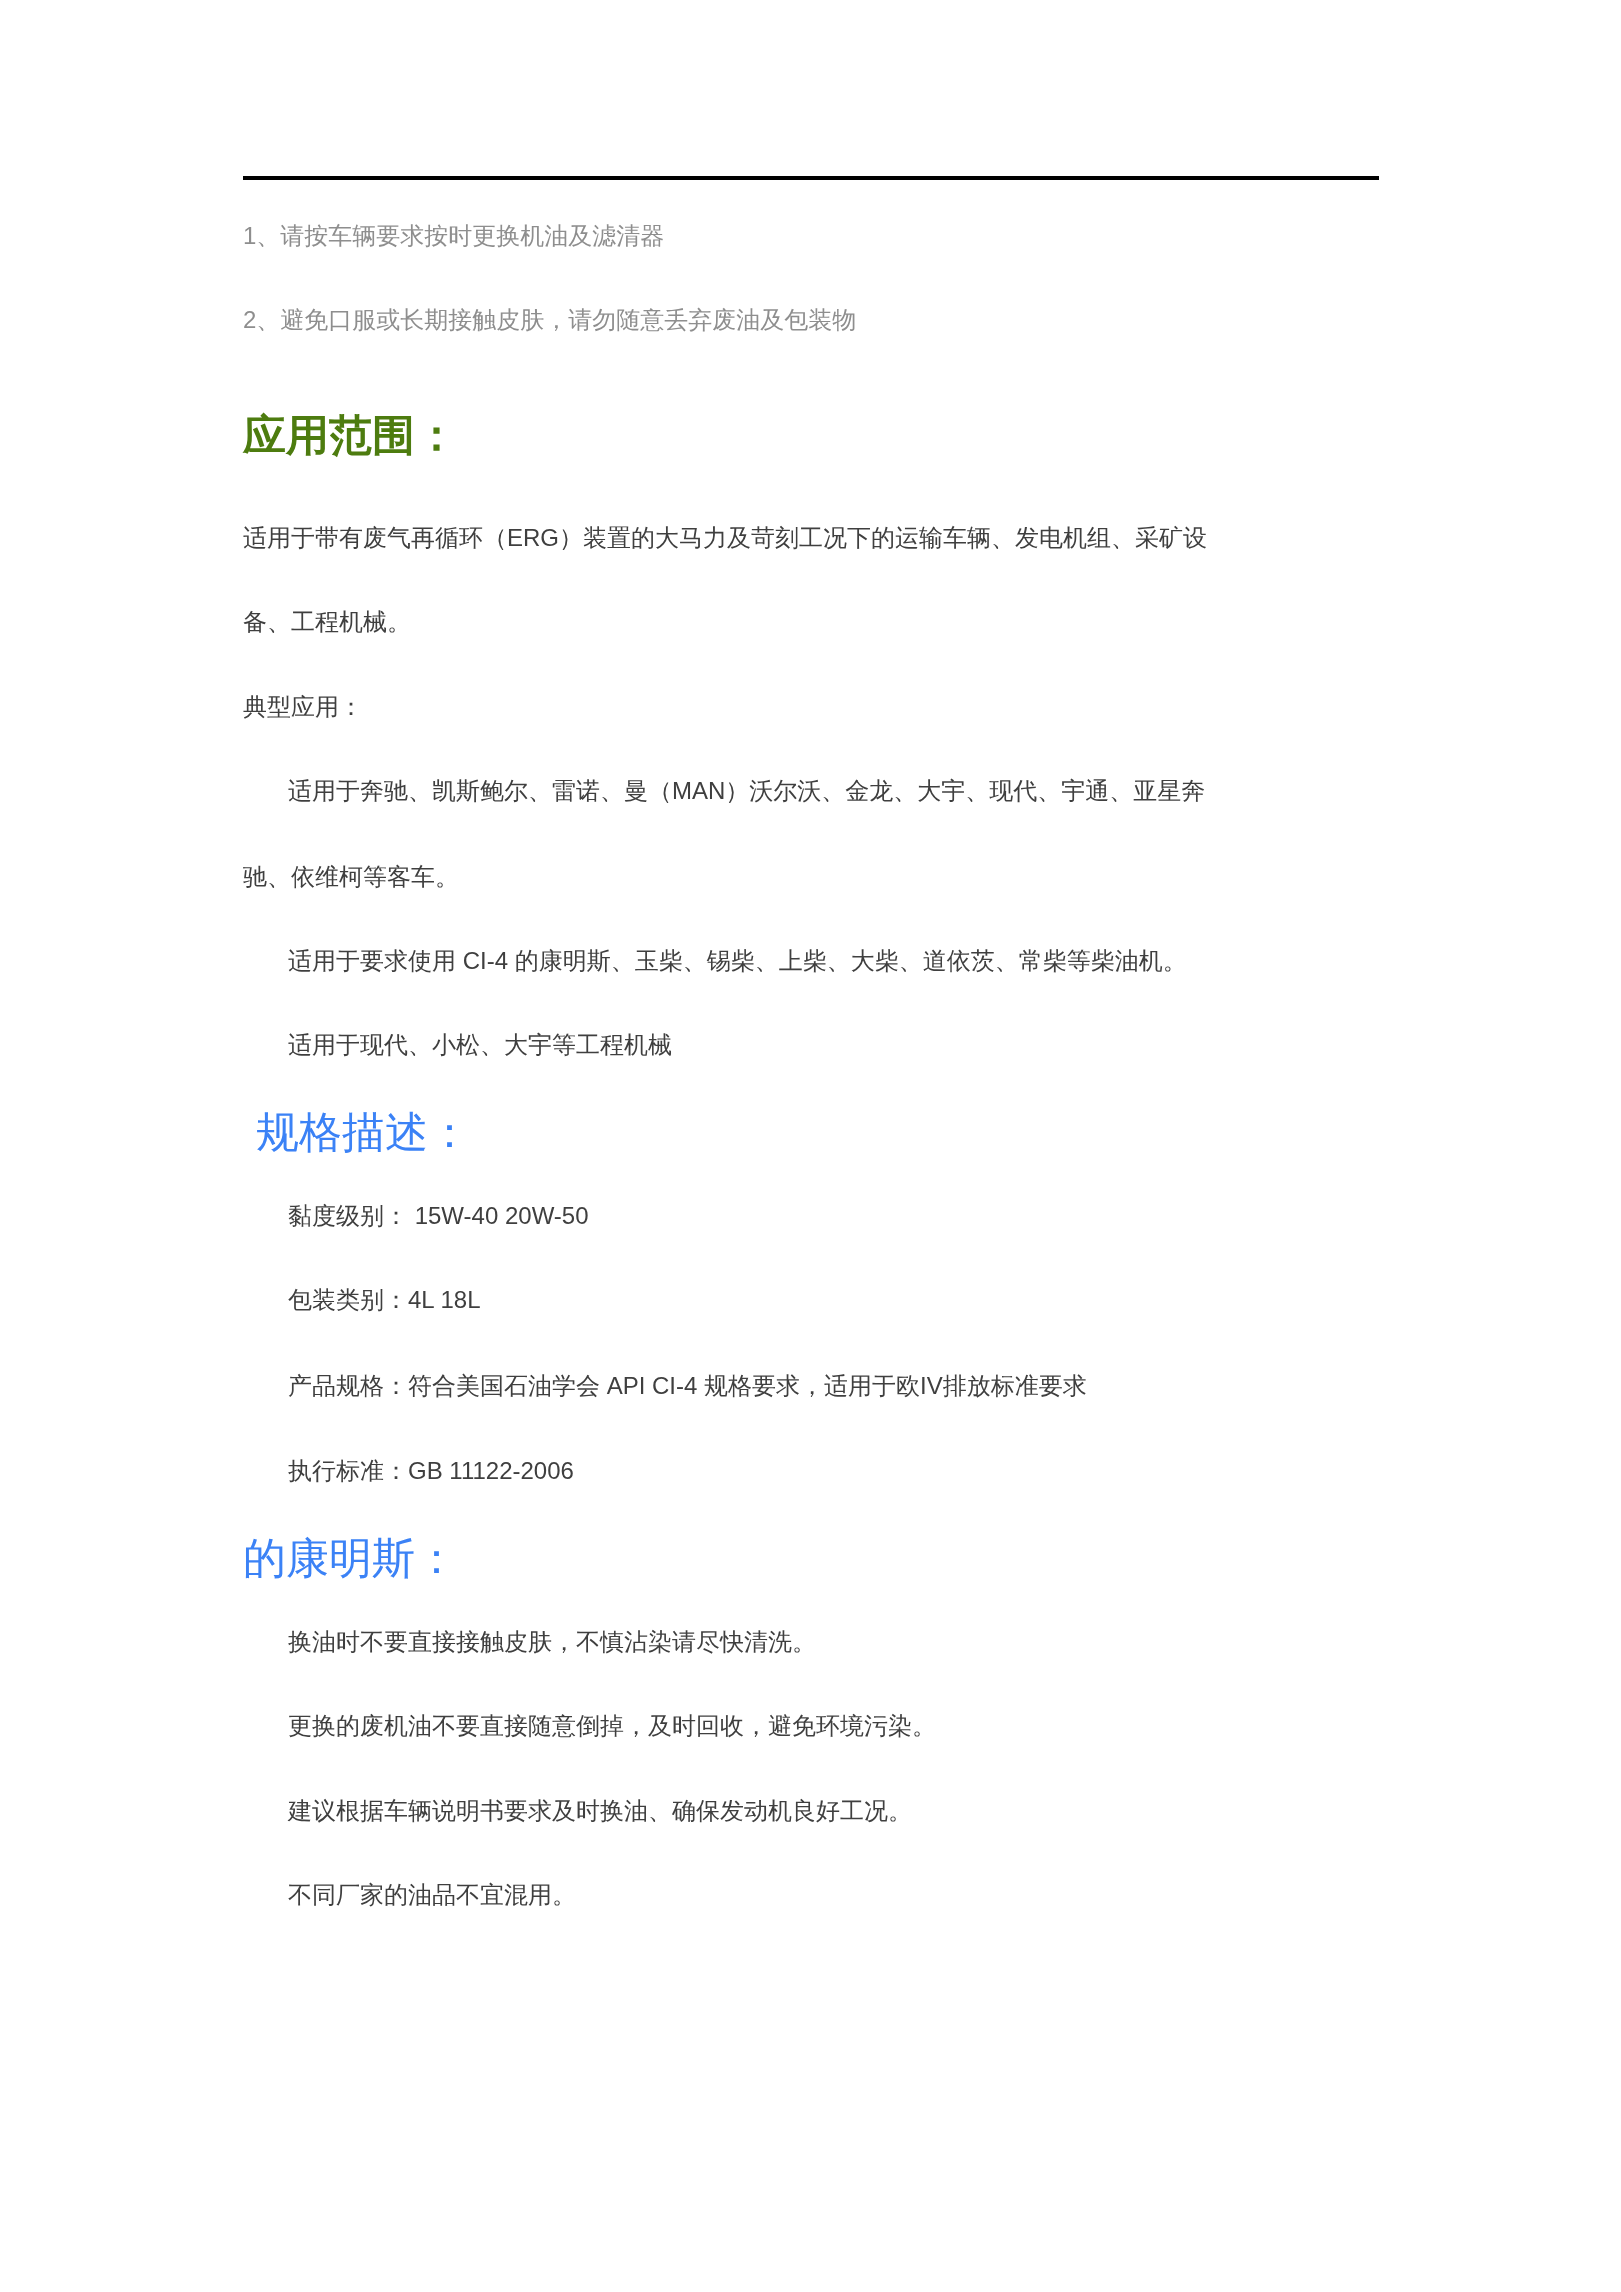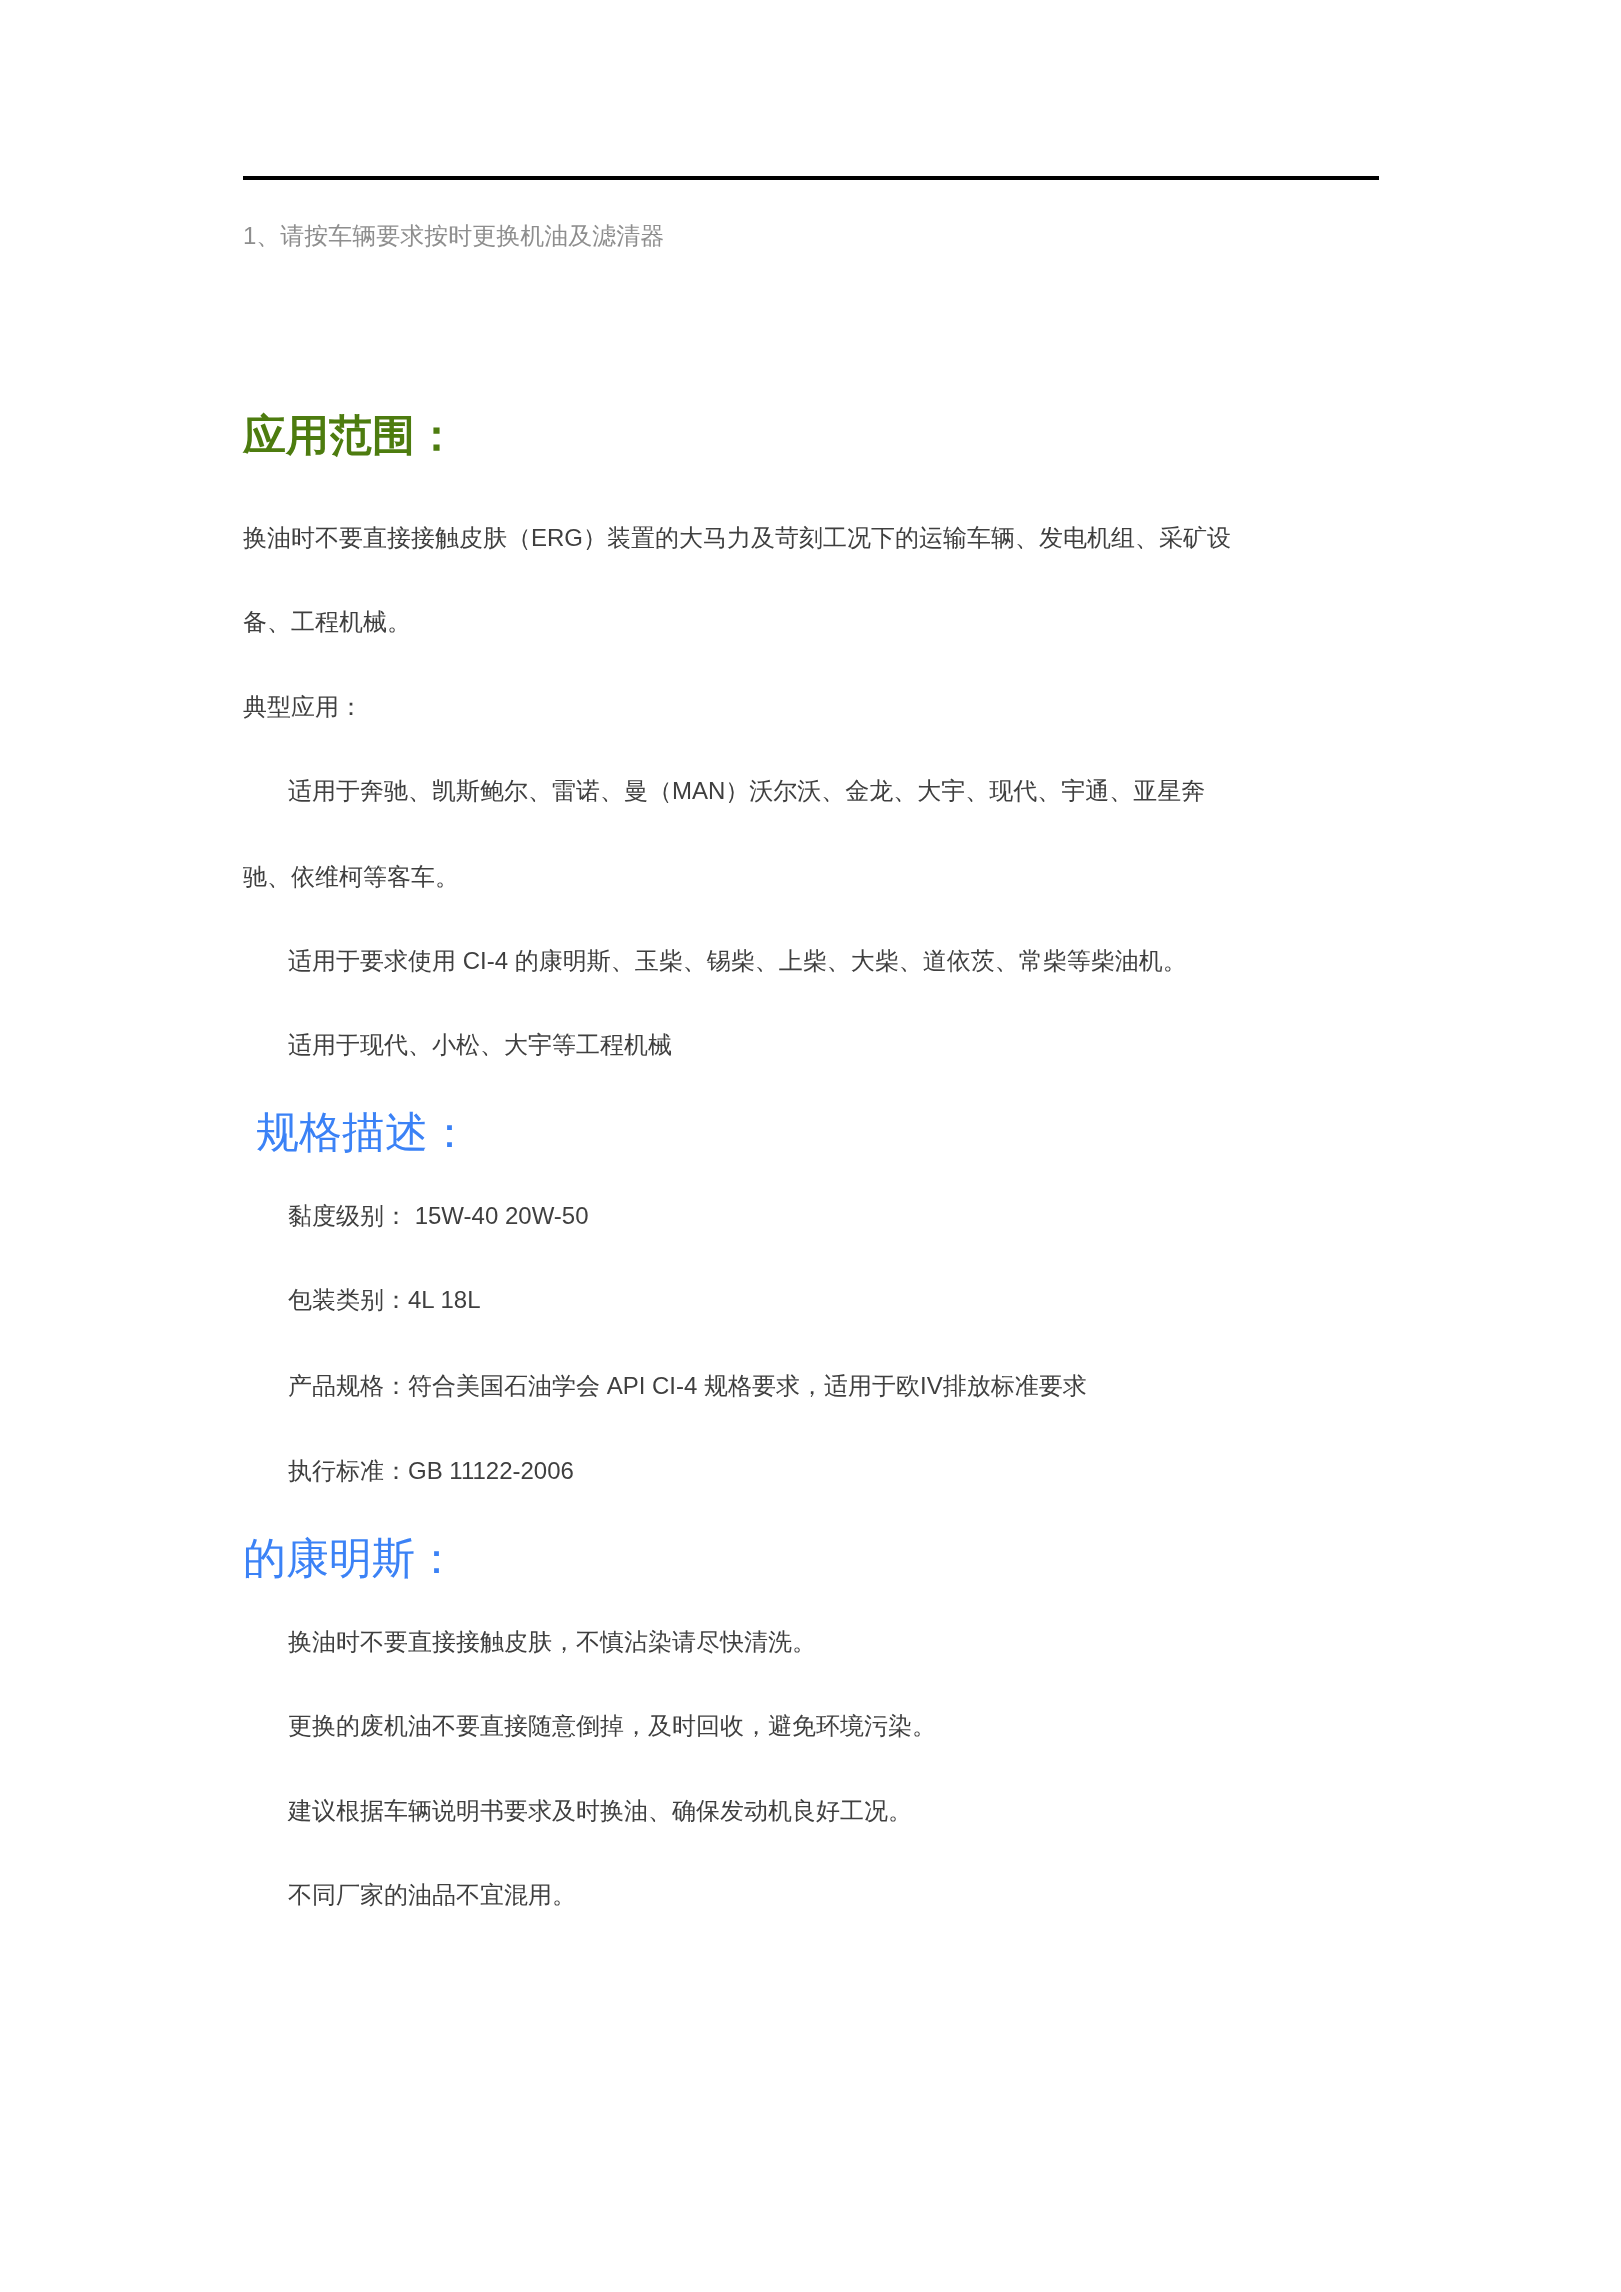--- a/index.html
+++ b/index.html
@@ -53,24 +53,25 @@
   .heading.indent-sm { left: 256px; }
 </style>
 </head>
 <body>
 
 <div class="page">
 
   <div class="rule"></div>
 
   <div class="line muted" style="top:215px">1、请按车辆要求按时更换机油及滤清器</div>
+  <div class="line muted" style="top:299px">2、避免口服或长期接触皮肤，请勿随意丢弃废油及包装物</div>
 
   <div class="heading serif" style="top:407px">应用范围：</div>
 
-  <div class="line" style="top:517px">换油时不要直接接触皮肤（ERG）装置的大马力及苛刻工况下的运输车辆、发电机组、采矿设</div>
+  <div class="line" style="top:517px">适用于带有废气再循环（ERG）装置的大马力及苛刻工况下的运输车辆、发电机组、采矿设</div>
   <div class="line" style="top:601px">备、工程机械。</div>
   <div class="line" style="top:686px">典型应用：</div>
   <div class="line indent" style="top:770px">适用于奔驰、凯斯鲍尔、雷诺、曼（MAN）沃尔沃、金龙、大宇、现代、宇通、亚星奔</div>
   <div class="line" style="top:856px">驰、依维柯等客车。</div>
   <div class="line indent" style="top:940px">适用于要求使用 CI-4 的康明斯、玉柴、锡柴、上柴、大柴、道依茨、常柴等柴油机。</div>
   <div class="line indent" style="top:1024px">适用于现代、小松、大宇等工程机械</div>
 
   <div class="heading sans indent-sm" style="top:1104px">规格描述：</div>
 
   <div class="line indent" style="top:1195px">黏度级别： 15W-40 20W-50</div>

